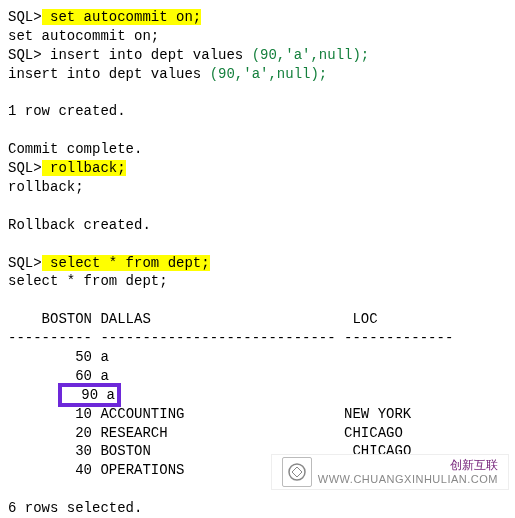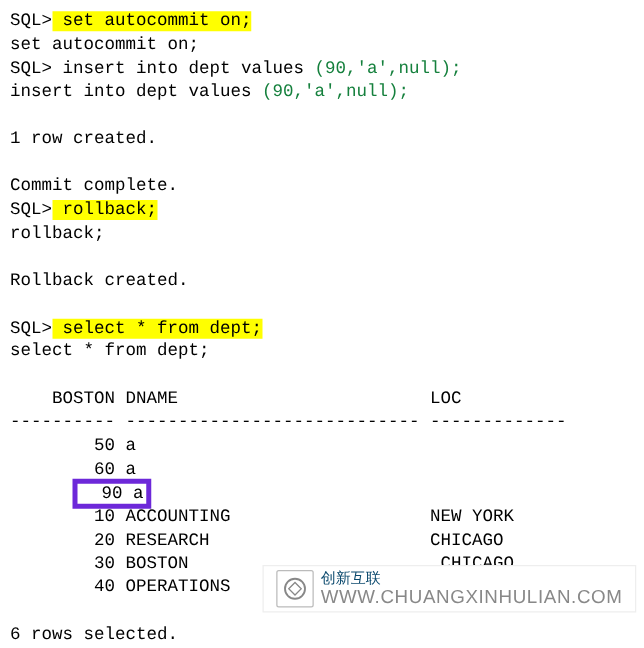--- a/index.html
+++ b/index.html
@@ -48,24 +48,25 @@
       border-radius: 2px;
       display: flex;
       align-items: center;
       justify-content: center;
     }
     .wm-text {
       line-height: 1.2;
     }
     .wm-zh {
       font-size: 12px;
-      color: #0c4a6e;
+      color: #701a75;
+      text-align: right;
     }
     .wm-url {
-      font-size: 15px;
+      font-size: 11px;
       letter-spacing: 0.5px;
     }
   </style>
 </head>
 <body>
 
 <div class="row"><span>SQL&gt;</span><span class="hl"> set autocommit on;</span></div>
 <div class="row">set autocommit on;</div>
 <div class="row"><span>SQL&gt; insert into dept values </span><span class="gray">(90,'a',null);</span></div>
 <div class="row"><span>insert into dept values </span><span class="gray">(90,'a',null);</span></div>
@@ -74,21 +75,21 @@
 <div class="row">&nbsp;</div>
 <div class="row">Commit complete.</div>
 <div class="row"><span>SQL&gt;</span><span class="hl"> rollback;</span></div>
 <div class="row">rollback;</div>
 <div class="row">&nbsp;</div>
 <div class="row">Rollback created.</div>
 <div class="row">&nbsp;</div>
 <div class="row"><span>SQL&gt;</span><span class="hl"> select * from dept;</span></div>
 <div class="row">select * from dept;</div>
 <div class="row">&nbsp;</div>
-<div class="row"><span>    BOSTON</span><span> DNAME</span><span>                        </span><span>LOC</span></div>
+<div class="row"><span>    BOSTON</span><span> DALLAS</span><span>                        </span><span>LOC</span></div>
 <div class="row"><span>---------- </span><span>---------------------------- </span><span>-------------</span></div>
 <div class="row"><span>        50 </span><span>a</span></div>
 <div class="row"><span>        60 </span><span>a</span></div>
 <div class="row"><span>      </span><span class="red-box">  90 <span>a</span></span></div>
 <div class="row"><span>        10 </span><span>ACCOUNTING                   </span><span>NEW YORK</span></div>
 <div class="row"><span>        20 </span><span>RESEARCH                     </span><span>CHICAGO</span></div>
 <div class="row"><span>        30 </span><span>BOSTON                        </span><span>CHICAGO</span></div>
 <div class="row"><span>        40 </span><span>OPERATIONS                   </span><span>BOSTON</span></div>
 <div class="row">&nbsp;</div>
 <div class="row">6 rows selected.</div>

